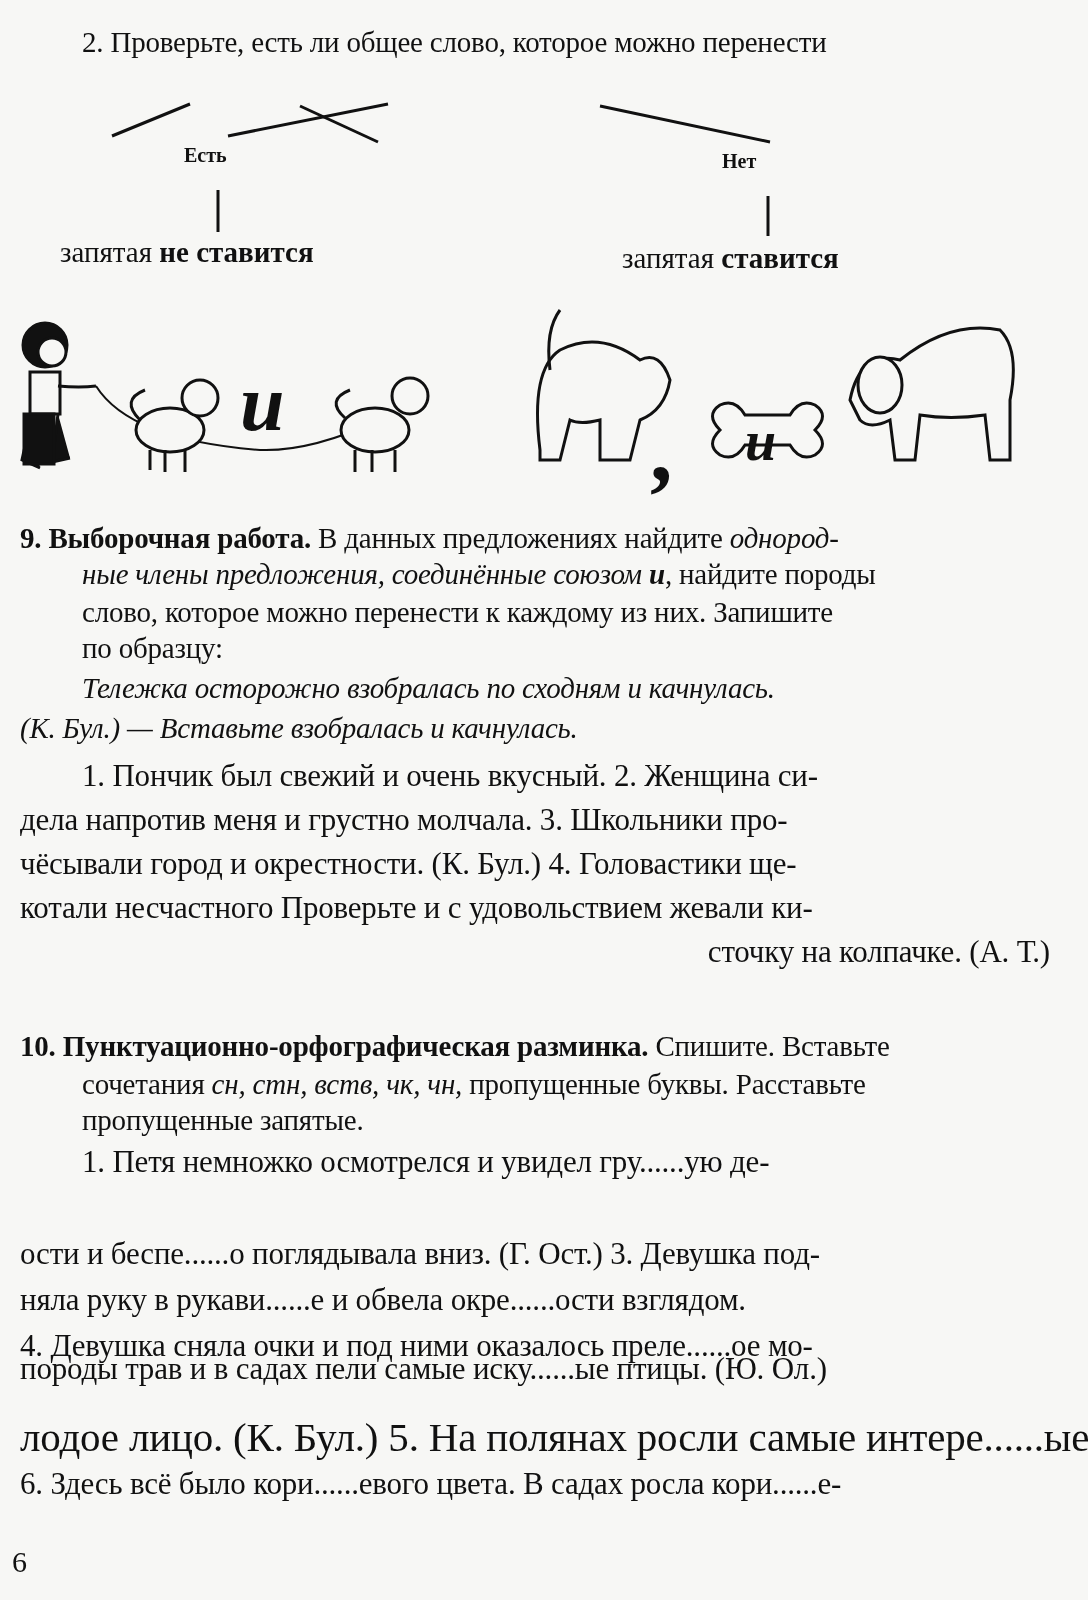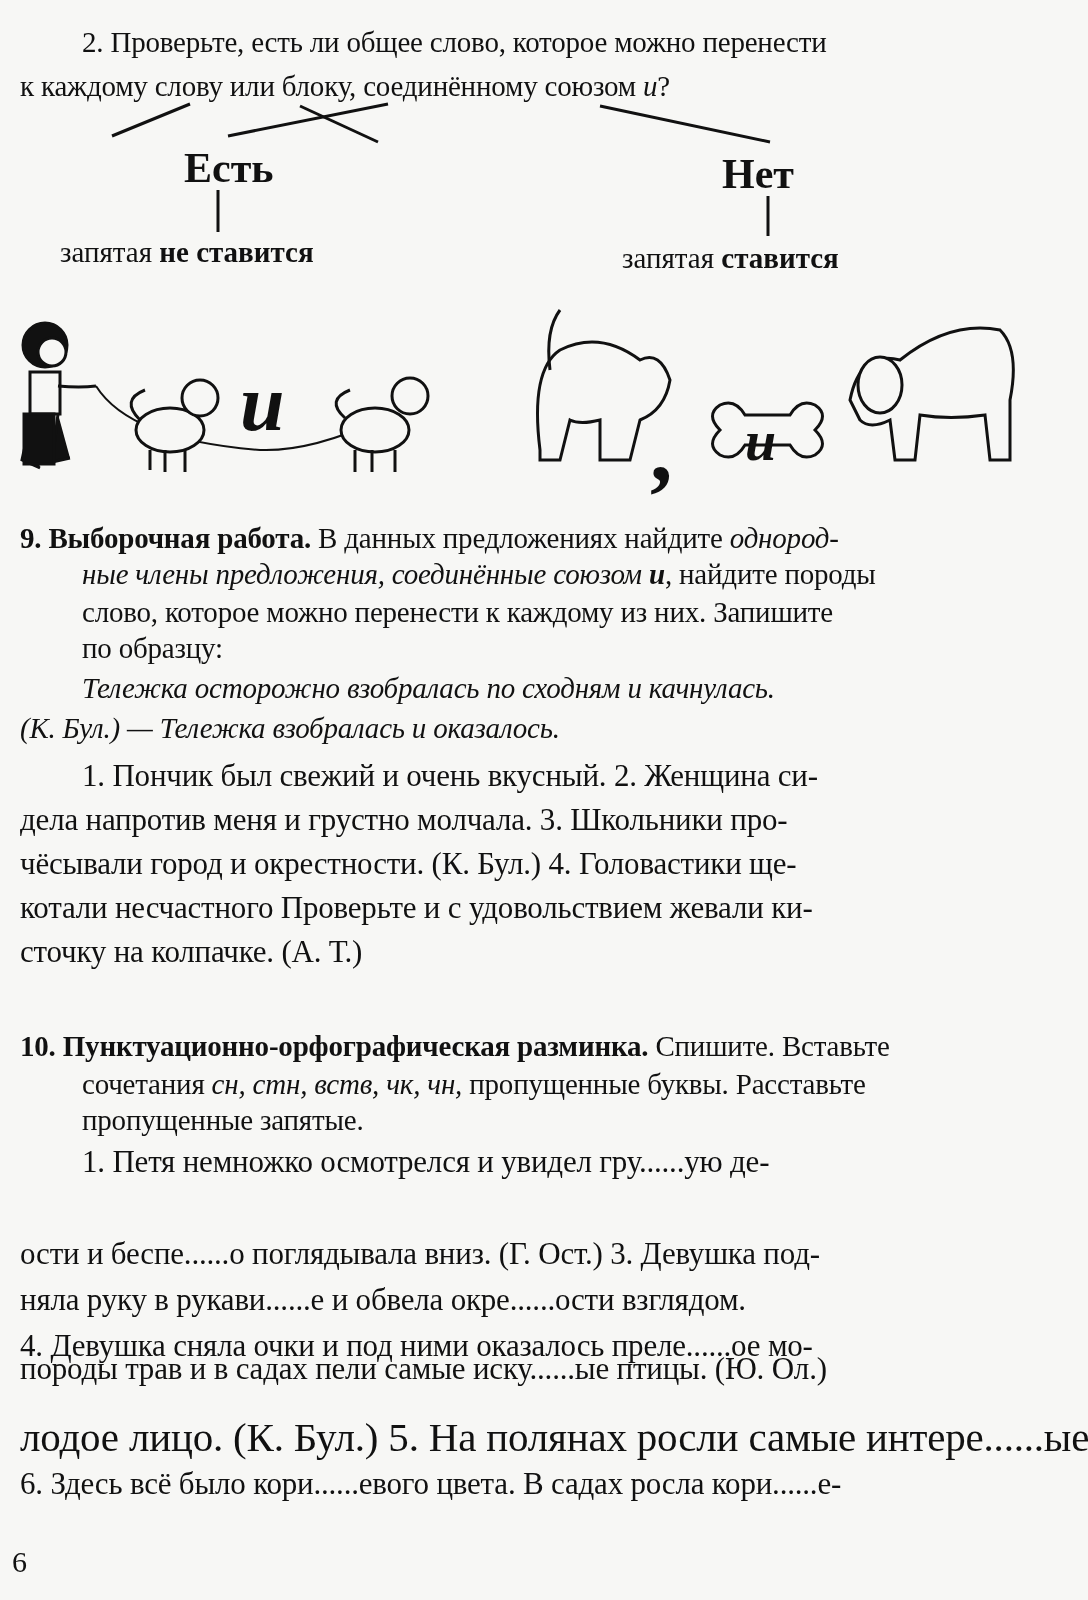--- a/index.html
+++ b/index.html
@@ -8,35 +8,32 @@
     background:#f7f7f5;
     font-family:"Liberation Serif", serif;
     color:#111;
     position:relative;
   }
   .page { position:absolute; left:0; top:0; width:1060px; height:1600px; }
   .line { position:absolute; left:20px; width:1030px; white-space:nowrap; font-size:29px; line-height:40px; letter-spacing:-0.2px; }
   .ind { left:82px; }
   .b { font-weight:bold; }
   .i { font-style:italic; }
-  .diagram-label { position:absolute; font-size:42px; font-weight:bold; }
+  .diagram-label { position:absolute; font-size:20px; font-weight:bold; }
   .diagram-sub { position:absolute; font-size:29px; white-space:nowrap; }
   svg { position:absolute; }
   .pagenum { position:absolute; left:12px; top:1545px; font-size:30px; }
 </style>
 </head>
 <body>
 
 <div class="page">
 
   <div class="line ind" style="top:22px;">
     <span>2. Проверьте, есть ли общее слово, которое можно перенести</span>
-  </div>
-  <div class="line" style="top:66px;">
-    <span>к каждому слову или блоку, соединённому союзом </span><span class="i">и</span><span>?</span>
   </div>
 
   <svg width="1088" height="260" style="left:0;top:0;">
     <line x1="112" y1="136" x2="190" y2="104" stroke="#111" stroke-width="3"></line>
     <line x1="300" y1="106" x2="378" y2="142" stroke="#111" stroke-width="3"></line>
     <line x1="218" y1="190" x2="218" y2="232" stroke="#111" stroke-width="3"></line>
     <line x1="768" y1="196" x2="768" y2="236" stroke="#111" stroke-width="3"></line>
   </svg>
   <svg width="1088" height="260" style="left:0;top:0;">
     <line x1="228" y1="136" x2="388" y2="104" stroke="#111" stroke-width="3"></line>
@@ -106,27 +103,27 @@
   <div class="line" style="top:518px;">
     <span class="b">9.</span>
     <span class="b">Выборочная работа.</span><span> В данных предложениях найдите </span><span class="i">однород-</span>
   </div>
   <div class="line ind" style="top:554px;">
     <span class="i">ные члены предложения, соединённые союзом </span><span class="i b">и</span><span>, найдите породы</span>
   </div>
   <div class="line ind" style="top:592px;">слово, которое можно перенести к каждому из них. Запишите</div>
   <div class="line ind" style="top:628px;">по образцу:</div>
   <div class="line ind i" style="top:668px;">Тележка осторожно взобралась по сходням и качнулась.</div>
-  <div class="line i" style="top:708px;">(К. Бул.) — Тележка взобралась и оказалось.</div>
+  <div class="line i" style="top:708px;">(К. Бул.) — Вставьте взобралась и качнулась.</div>
 
   <div class="line ind" style="top:756px;font-size:31px;">1. Пончик был свежий и очень вкусный. 2. Женщина си-</div>
   <div class="line" style="top:800px;font-size:31px;">дела напротив меня и грустно молчала. 3. Школьники про-</div>
   <div class="line" style="top:844px;font-size:31px;">чёсывали город и окрестности. (К. Бул.) 4. Головастики ще-</div>
   <div class="line" style="top:888px;font-size:31px;">котали несчастного Проверьте и с удовольствием жевали ки-</div>
-  <div class="line" style="top:932px;font-size:31px;">сточку на колпачке. (А. Т.)</div>
+  <div class="line" style="top:932px;font-size:31px;text-align:right;">сточку на колпачке. (А. Т.)</div>
 
   <div class="line" style="top:1026px;">
     <span class="b">10.</span>
     <span class="b">Пунктуационно-орфографическая разминка.</span><span> Спишите. Вставьте</span>
   </div>
   <div class="line ind" style="top:1064px;">
     <span>сочетания </span><span class="i">сн, стн, вств, чк, чн,</span><span> пропущенные буквы. Расставьте</span>
   </div>
   <div class="line ind" style="top:1100px;">пропущенные запятые.</div>
 

